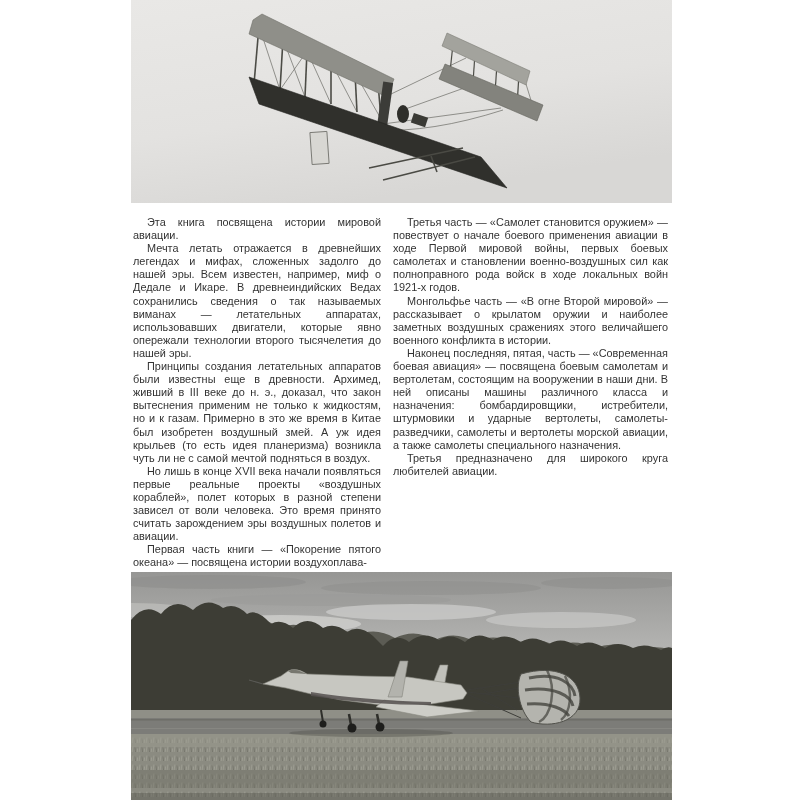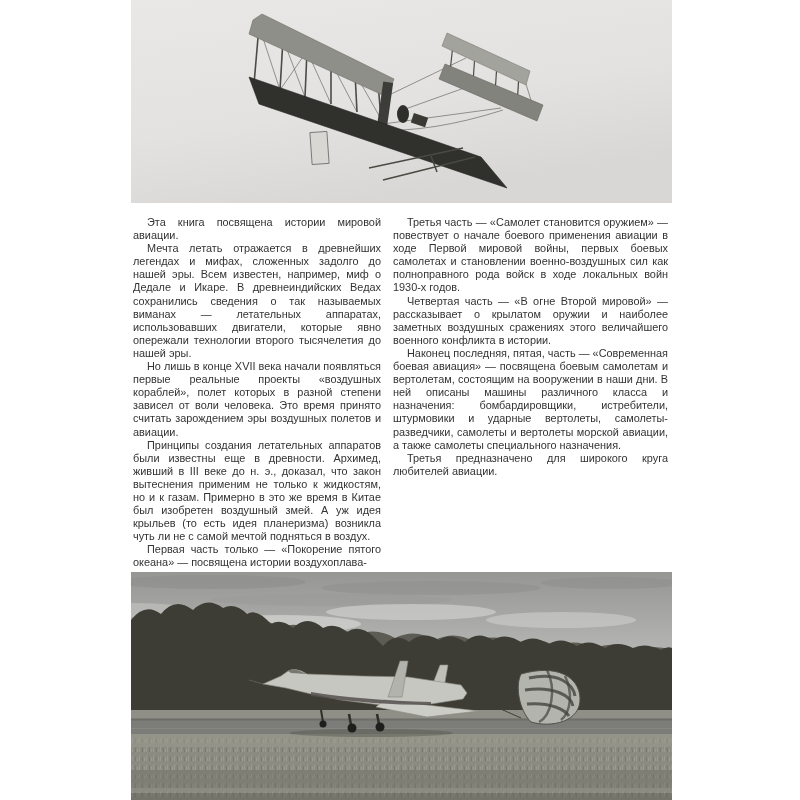--- a/index.html
+++ b/index.html
@@ -90,27 +90,27 @@
       </g>
 
       <rect x="180" y="132" width="17" height="32" fill="#d8d7d3" stroke="#73736d" stroke-width="0.9" transform="rotate(-4 188 148)"></rect>
     </svg>
   </figure>
 
   <section class="text-block">
     <div class="col-left">
       <p>Эта книга посвящена истории мировой авиации.</p>
       <p>Мечта летать отражается в древнейших легендах и мифах, сложенных задолго до нашей эры. Всем известен, например, миф о Дедале и Икаре. В древнеиндийских Ведах сохранились сведения о так называемых виманах — летательных аппаратах, использовавших двигатели, которые явно опережали технологии второго тысячелетия до нашей эры.</p>
+      <p>Принципы создания летательных аппаратов были известны еще в древности. Архимед, живший в III веке до н. э., доказал, что закон вытеснения применим не только к жидкостям, но и к газам. Примерно в это же время в Китае был изобретен воздушный змей. А уж идея крыльев (то есть идея планеризма) возникла чуть ли не с самой мечтой подняться в воздух.</p>
       <p>Но лишь в конце XVII века начали появляться первые реальные проекты «воздушных кораблей», полет которых в разной степени зависел от воли человека. Это время принято считать зарождением эры воздушных полетов и авиации.</p>
-      <p>Принципы создания летательных аппаратов были известны еще в древности. Архимед, живший в III веке до н. э., доказал, что закон вытеснения применим не только к жидкостям, но и к газам. Примерно в это же время в Китае был изобретен воздушный змей. А уж идея крыльев (то есть идея планеризма) возникла чуть ли не с самой мечтой подняться в воздух.</p>
-      <p>Первая часть только — «Покорение пятого океана» — посвящена истории воздухоплава-</p>
+      <p>Первая часть книги — «Покорение пятого океана» — посвящена истории воздухоплава-</p>
     </div>
     <div class="col-right">
-      <p>Третья часть — «Самолет становится оружием» — повествует о начале боевого применения авиации в ходе Первой мировой войны, первых боевых самолетах и становлении военно-воздушных сил как полноправного рода войск в ходе локальных войн 1930-х годов.</p>
-      <p>Четвертая часть — «В огне Второй мировой» — рассказывает о крылатом оружии и наиболее заметных воздушных сражениях этого величайшего военного конфликта в истории.</p>
+      <p>Третья часть — «Самолет становится оружием» — повествует о начале боевого применения авиации в ходе Первой мировой войны, первых боевых самолетах и становлении военно-воздушных сил как полноправного рода войск в ходе локальных войн 1921-х годов.</p>
+      <p>Монгольфье часть — «В огне Второй мировой» — рассказывает о крылатом оружии и наиболее заметных воздушных сражениях этого величайшего военного конфликта в истории.</p>
       <p>Наконец последняя, пятая, часть — «Современная боевая авиация» — посвящена боевым самолетам и вертолетам, состоящим на вооружении в наши дни. В ней описаны машины различного класса и назначения: бомбардировщики, истребители, штурмовики и ударные вертолеты, самолеты-разведчики, самолеты и вертолеты морской авиации, а также самолеты специального назначения.</p>
       <p>Третья предназначено для широкого круга любителей авиации.</p>
     </div>
   </section>
 
   <figure class="photo photo-bottom" style="margin:0">
     <svg width="541" height="228" viewBox="0 0 541 228">
       <defs>
         <linearGradient id="sky2" x1="0" y1="0" x2="0" y2="1">
           <stop offset="0" stop-color="#969694"></stop>

